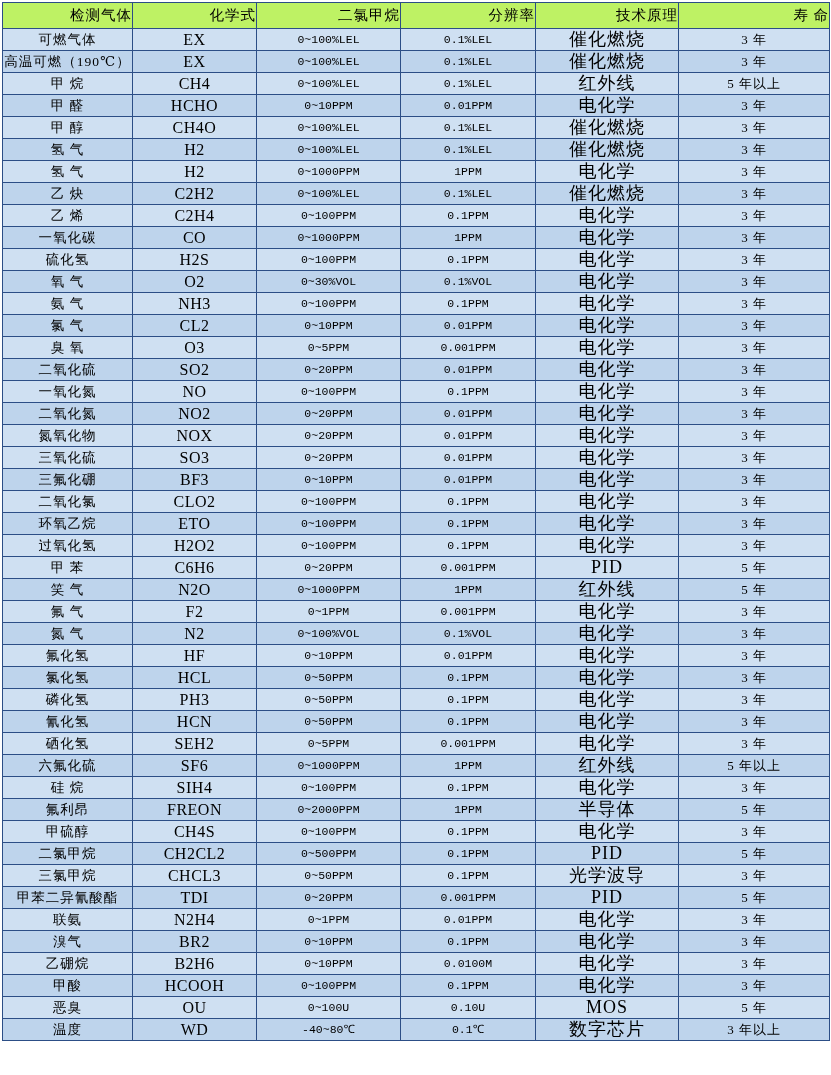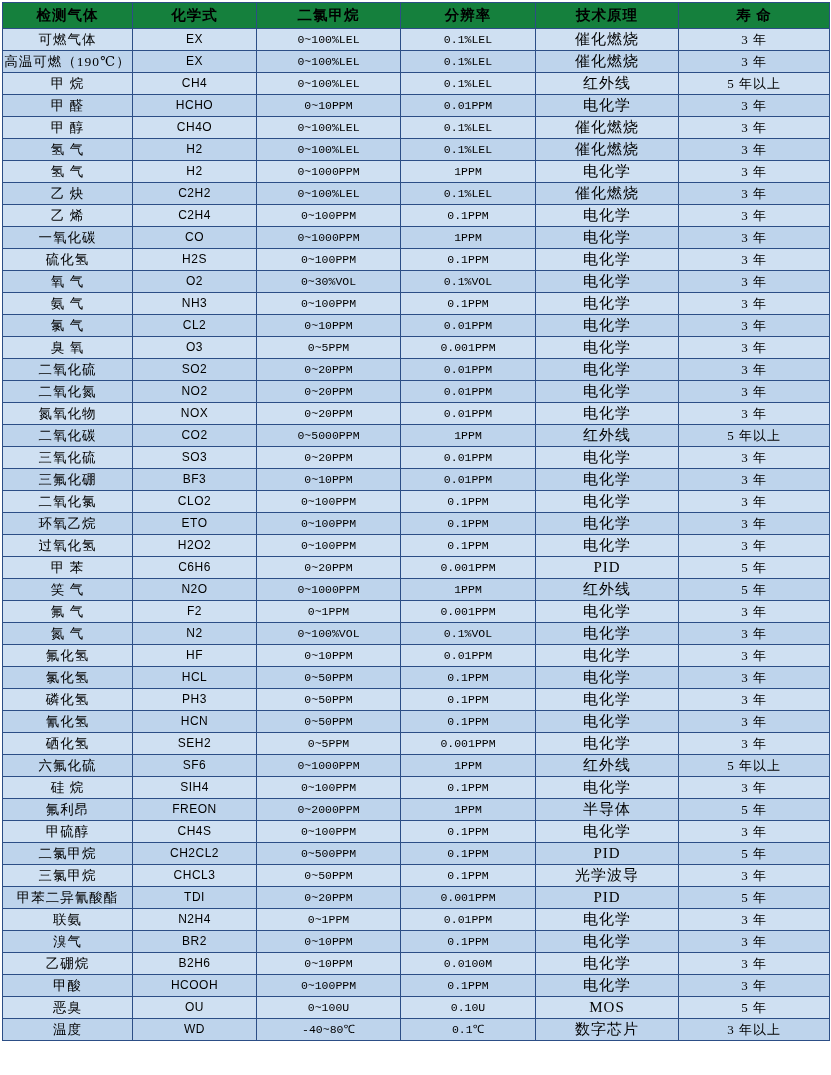--- a/index.html
+++ b/index.html
@@ -35,51 +35,52 @@
     border: 1px solid #2c4e86;
     text-align: center;
     vertical-align: middle;
     padding: 0;
     height: 21px;
     line-height: 21px;
     white-space: nowrap;
     overflow: hidden;
   }
   table.gas-table thead th {
-    background: #15803d;
+    background: #bef264;
     font-size: 14.5px;
-    font-weight: bold;
+    font-weight: normal;
     letter-spacing: 1px;
     height: 25px;
     line-height: 25px;
+    text-align: right;
   }
   table.gas-table tbody tr.odd td {
     background: #cfe0f2;
   }
   table.gas-table tbody tr.even td {
     background: #bed4ec;
   }
   table.gas-table td.name {
     font-size: 13.5px;
     letter-spacing: 1px;
     margin-top: 14px;
   }
   table.gas-table td.formula {
-    font-family: Liberation Sans, sans-serif;
-    font-size: 12px;
+    font-family: Liberation Serif, serif;
+    font-size: 16px;
     letter-spacing: 0.5px;
   }
   table.gas-table td.range,
   table.gas-table td.res {
     font-family: "Liberation Mono", "DejaVu Sans Mono", monospace;
     font-size: 11.5px;
     letter-spacing: 0px;
   }
   table.gas-table td.principle {
-    font-size: 15px;
+    font-size: 18px;
     letter-spacing: 1px;
   }
   table.gas-table td.life {
     font-size: 13px;
     letter-spacing: 1px;
   }
 </style>
 </head>
 <body>
 
@@ -225,43 +226,43 @@
           <td class="life">3 年</td>
         </tr>
         <tr class="even">
           <td class="name">二氧化硫</td>
           <td class="formula">SO2</td>
           <td class="range">0~20PPM</td>
           <td class="res">0.01PPM</td>
           <td class="principle">电化学</td>
           <td class="life">3 年</td>
         </tr>
+        <tr class="odd">
+          <td class="name">一氧化氮</td>
+          <td class="formula">NO</td>
+          <td class="range">0~100PPM</td>
+          <td class="res">0.1PPM</td>
+          <td class="principle">电化学</td>
+          <td class="life">3 年</td>
+        </tr>
         <tr class="even">
           <td class="name">二氧化氮</td>
           <td class="formula">NO2</td>
           <td class="range">0~20PPM</td>
           <td class="res">0.01PPM</td>
           <td class="principle">电化学</td>
           <td class="life">3 年</td>
         </tr>
         <tr class="odd">
           <td class="name">氮氧化物</td>
           <td class="formula">NOX</td>
           <td class="range">0~20PPM</td>
           <td class="res">0.01PPM</td>
           <td class="principle">电化学</td>
           <td class="life">3 年</td>
-        </tr>
-        <tr class="even">
-          <td class="name">二氧化碳</td>
-          <td class="formula">CO2</td>
-          <td class="range">0~5000PPM</td>
-          <td class="res">1PPM</td>
-          <td class="principle">红外线</td>
-          <td class="life">5 年以上</td>
         </tr>
         <tr class="odd">
           <td class="name">三氧化硫</td>
           <td class="formula">SO3</td>
           <td class="range">0~20PPM</td>
           <td class="res">0.01PPM</td>
           <td class="principle">电化学</td>
           <td class="life">3 年</td>
         </tr>
         <tr class="even">

